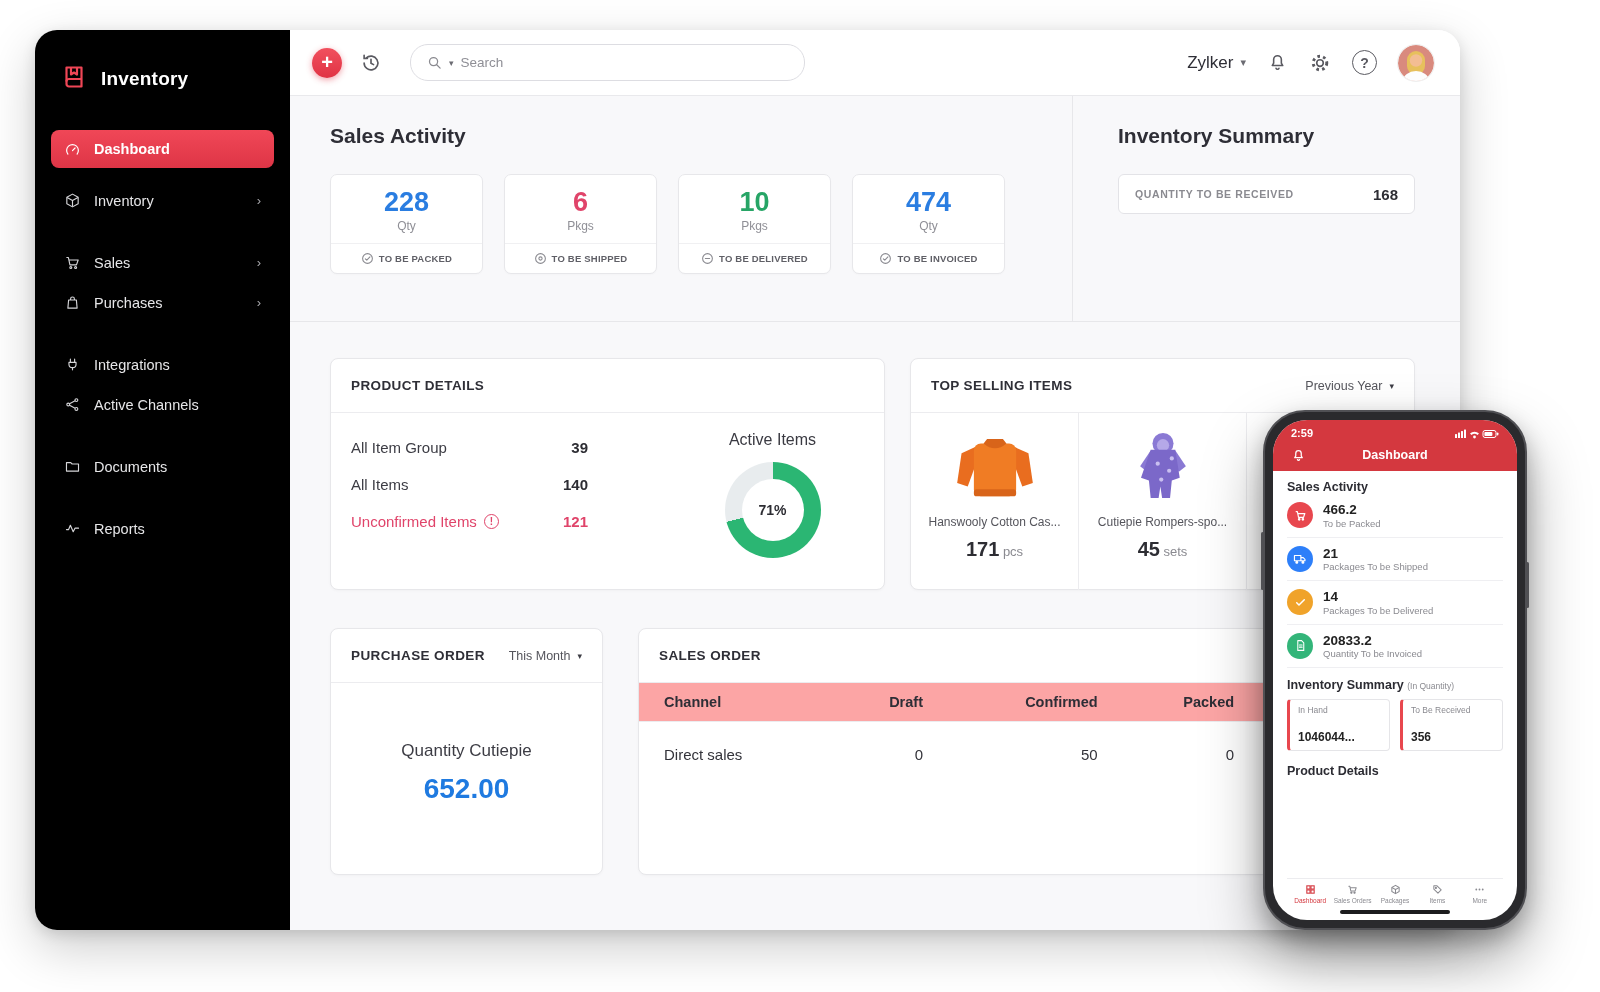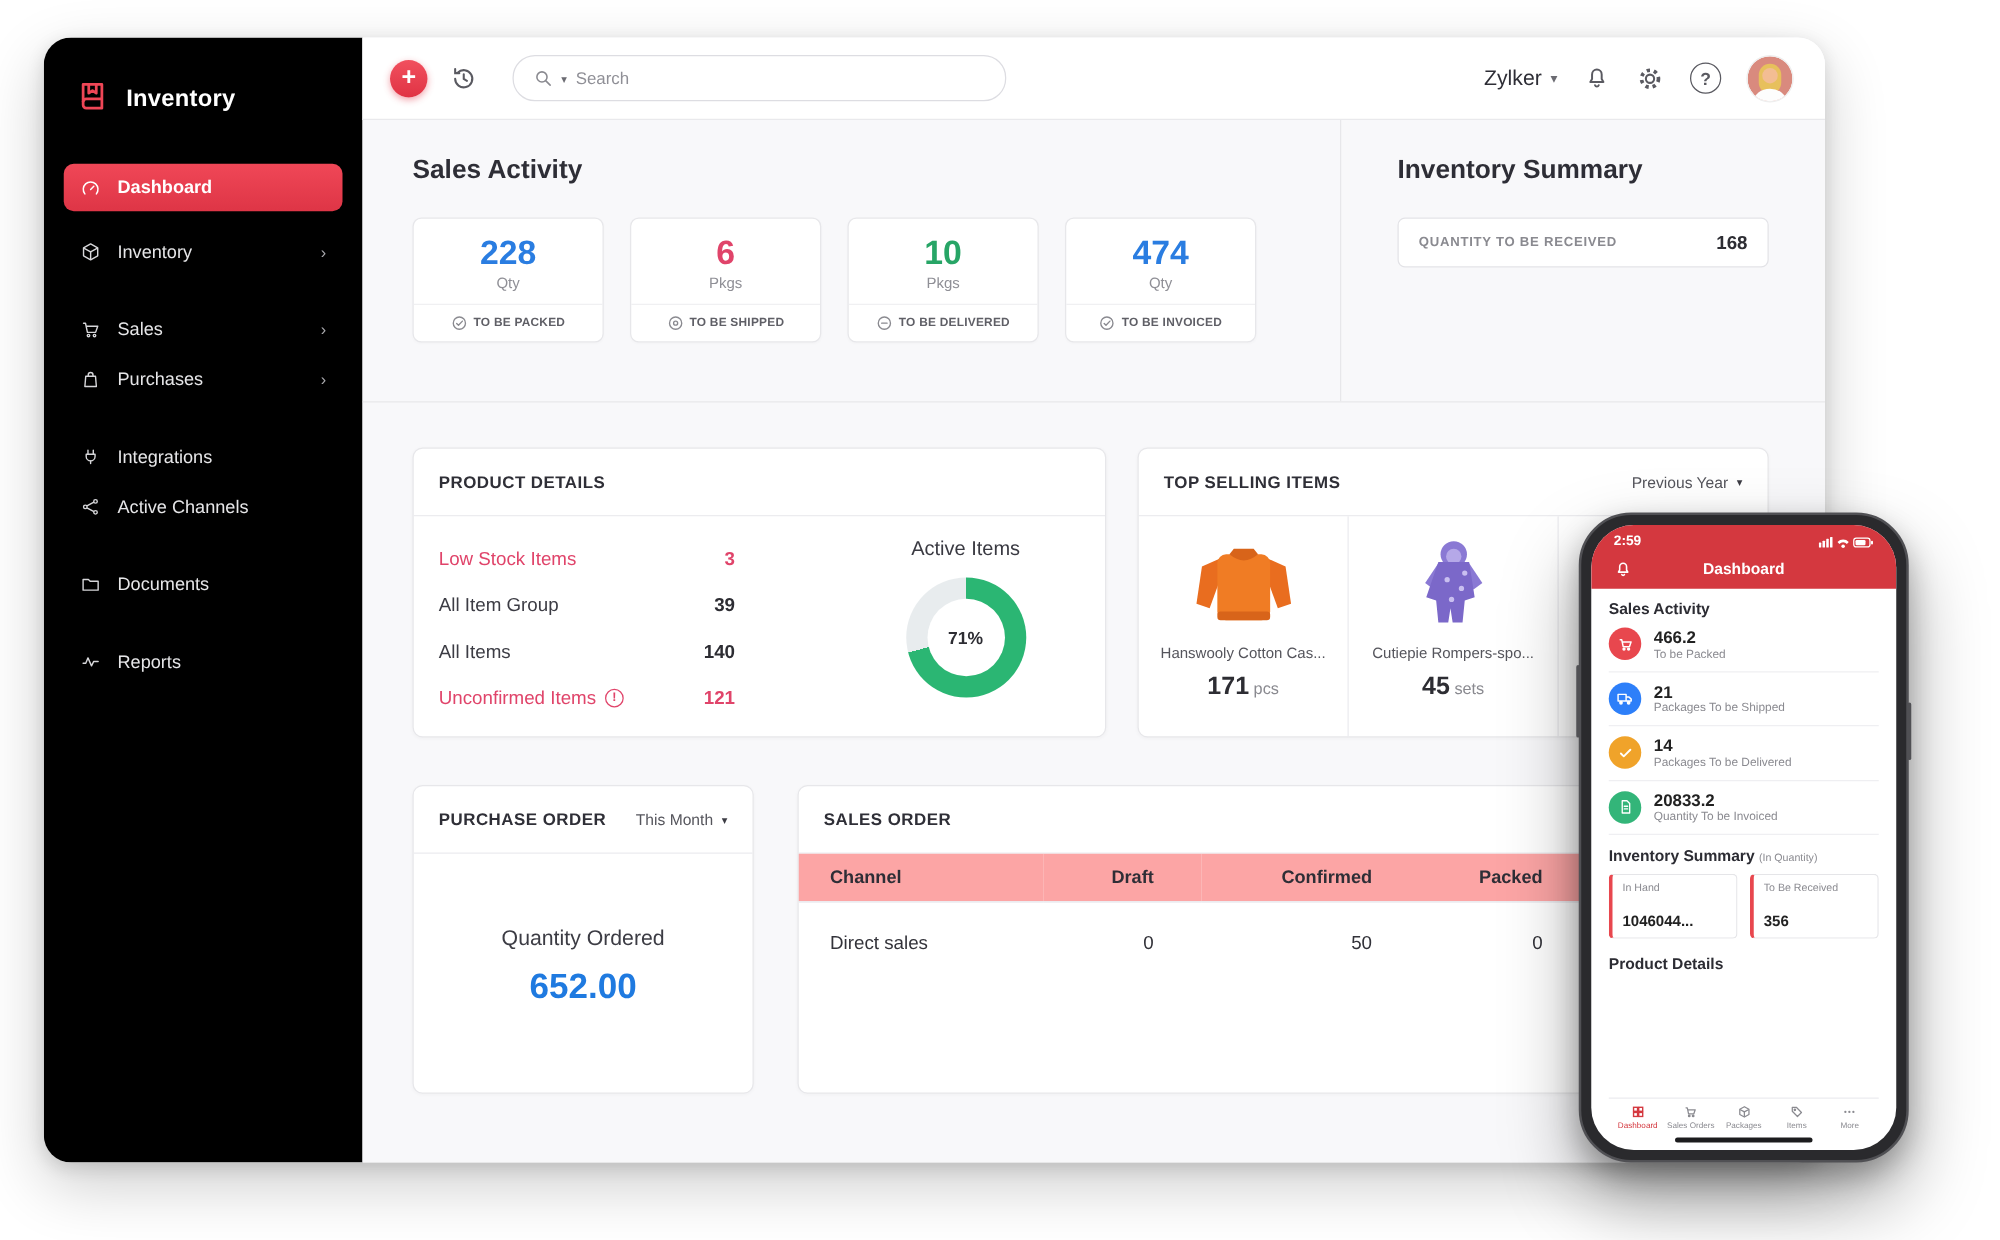--- a/index.html
+++ b/index.html
@@ -360,24 +360,20 @@
       </div>
 
       <div class="row2">
 
         <div class="panel pd-panel">
           <div class="panel-header">
             <span class="panel-title">PRODUCT DETAILS</span>
           </div>
           <div class="pd-body">
             <div class="pd-list">
-              <div class="pd-row alert">
-                <span class="lbl">Low Stock Items</span>
-                <span class="val">3</span>
-              </div>
               <div class="pd-row">
                 <span class="lbl">All Item Group</span>
                 <span class="val">39</span>
               </div>
               <div class="pd-row">
                 <span class="lbl">All Items</span>
                 <span class="val">140</span>
               </div>
               <div class="pd-row alert">
                 <span class="lbl">
@@ -445,21 +441,21 @@
 
         <div class="panel po-panel">
           <div class="panel-header">
             <span class="panel-title">PURCHASE ORDER</span>
             <span class="filter">
               <span>This Month</span>
               <span class="caret">▾</span>
             </span>
           </div>
           <div class="po-body">
-            <div class="po-metric-label">Quantity Ordered</div>
+            <div class="po-metric-label">Quantity Cutiepie</div>
             <div class="po-metric-value">652.00</div>
           </div>
         </div>
 
         <div class="panel so-panel">
           <div class="panel-header">
             <span class="panel-title">SALES ORDER</span>
           </div>
           <table class="so-table">
             <colgroup>

